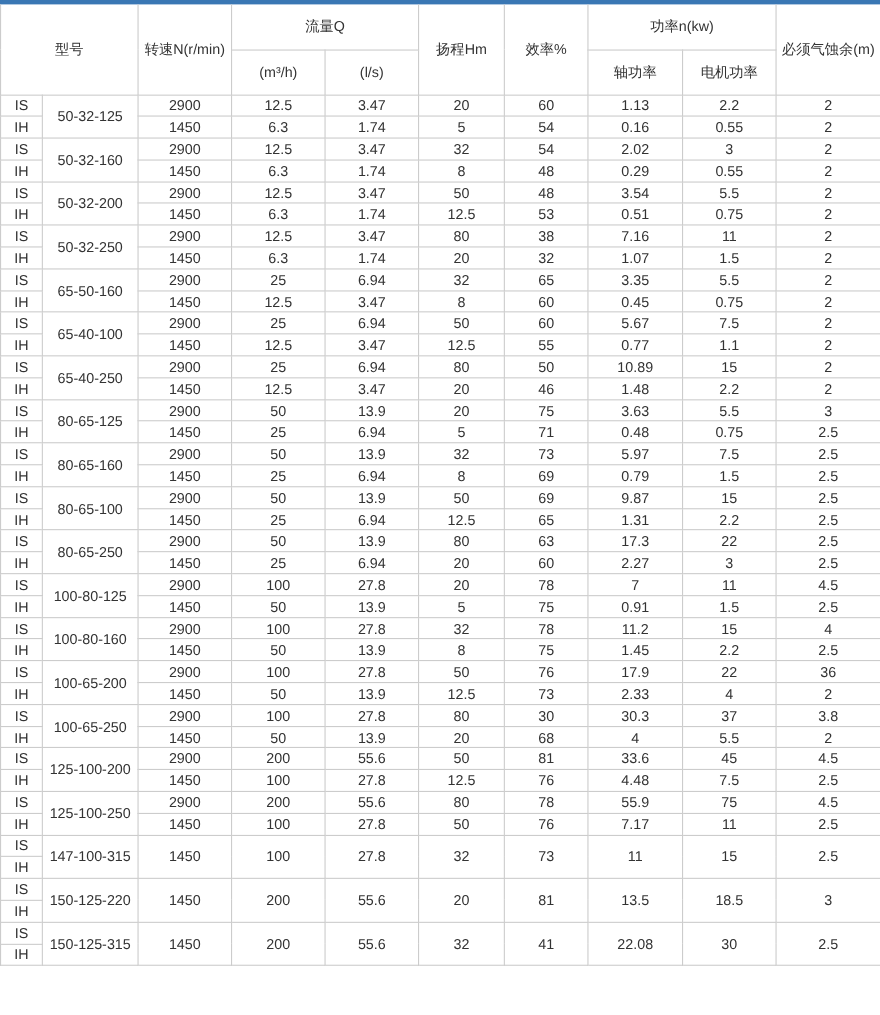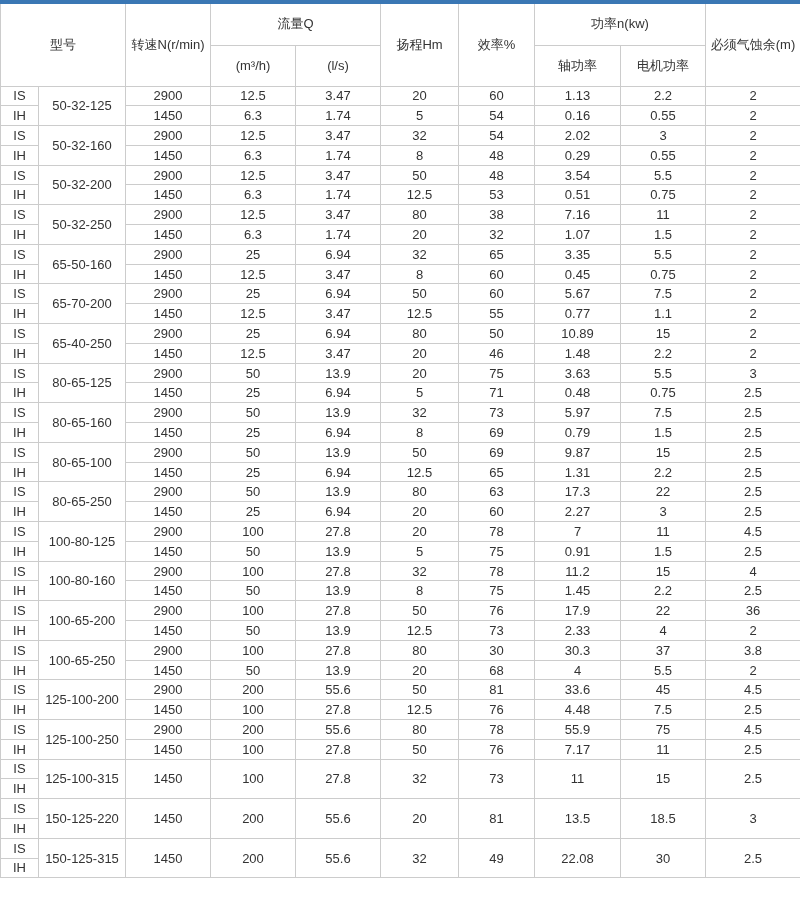--- a/index.html
+++ b/index.html
@@ -186,21 +186,21 @@
           <td>12.5</td>
           <td>3.47</td>
           <td>8</td>
           <td>60</td>
           <td>0.45</td>
           <td>0.75</td>
           <td>2</td>
         </tr>
         <tr>
           <td>IS</td>
-          <td rowspan="2">65-70-200</td>
+          <td rowspan="2">65-40-100</td>
           <td>2900</td>
           <td>25</td>
           <td>6.94</td>
           <td>50</td>
           <td>60</td>
           <td>5.67</td>
           <td>7.5</td>
           <td>2</td>
         </tr>
         <tr>
@@ -462,21 +462,21 @@
           <td>100</td>
           <td>27.8</td>
           <td>50</td>
           <td>76</td>
           <td>7.17</td>
           <td>11</td>
           <td>2.5</td>
         </tr>
         <tr>
           <td>IS</td>
-          <td rowspan="2">125-100-315</td>
+          <td rowspan="2">147-100-315</td>
           <td rowspan="2">1450</td>
           <td rowspan="2">100</td>
           <td rowspan="2">27.8</td>
           <td rowspan="2">32</td>
           <td rowspan="2">73</td>
           <td rowspan="2">11</td>
           <td rowspan="2">15</td>
           <td rowspan="2">2.5</td>
         </tr>
         <tr>
@@ -497,21 +497,21 @@
         <tr>
           <td>IH</td>
         </tr>
         <tr>
           <td>IS</td>
           <td rowspan="2">150-125-315</td>
           <td rowspan="2">1450</td>
           <td rowspan="2">200</td>
           <td rowspan="2">55.6</td>
           <td rowspan="2">32</td>
-          <td rowspan="2">49</td>
+          <td rowspan="2">41</td>
           <td rowspan="2">22.08</td>
           <td rowspan="2">30</td>
           <td rowspan="2">2.5</td>
         </tr>
         <tr>
           <td>IH</td>
         </tr>
       </tbody>
   </table>
 </div>

